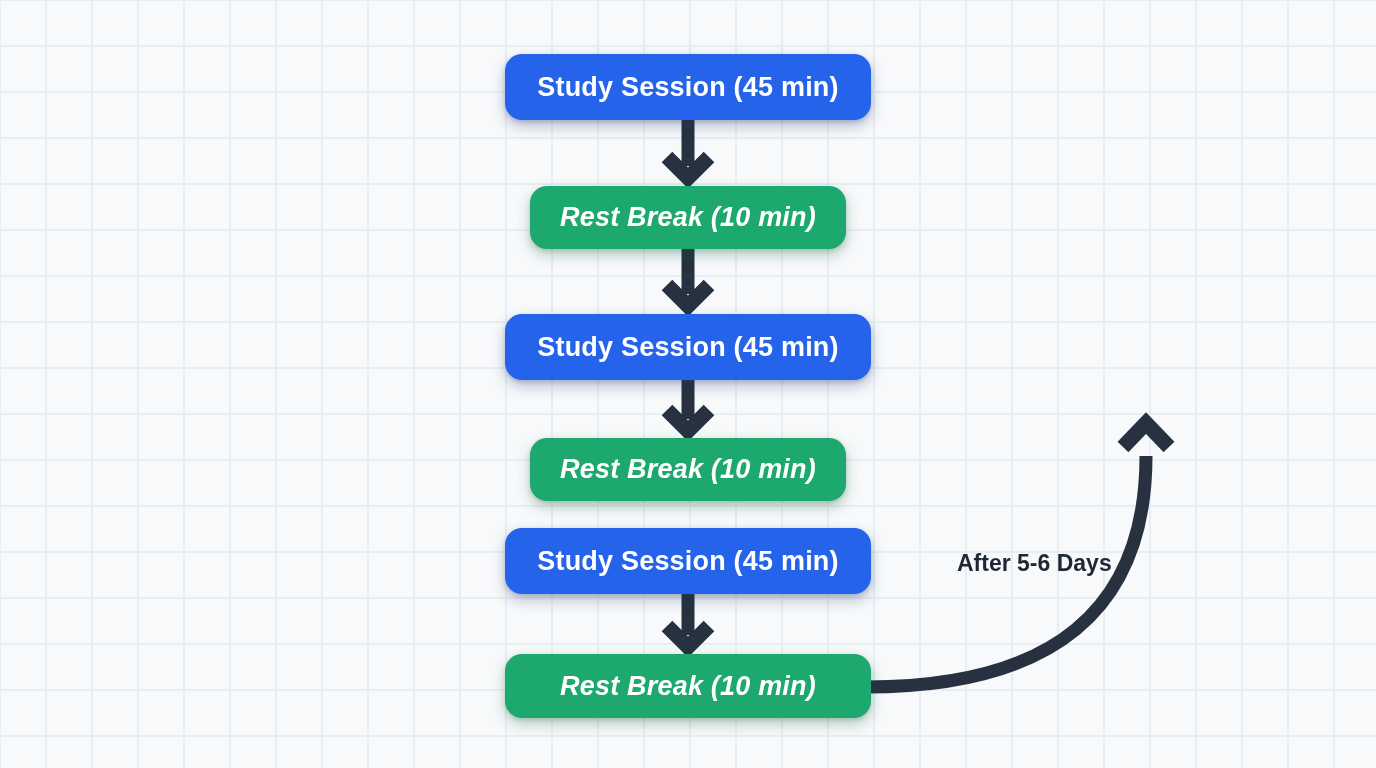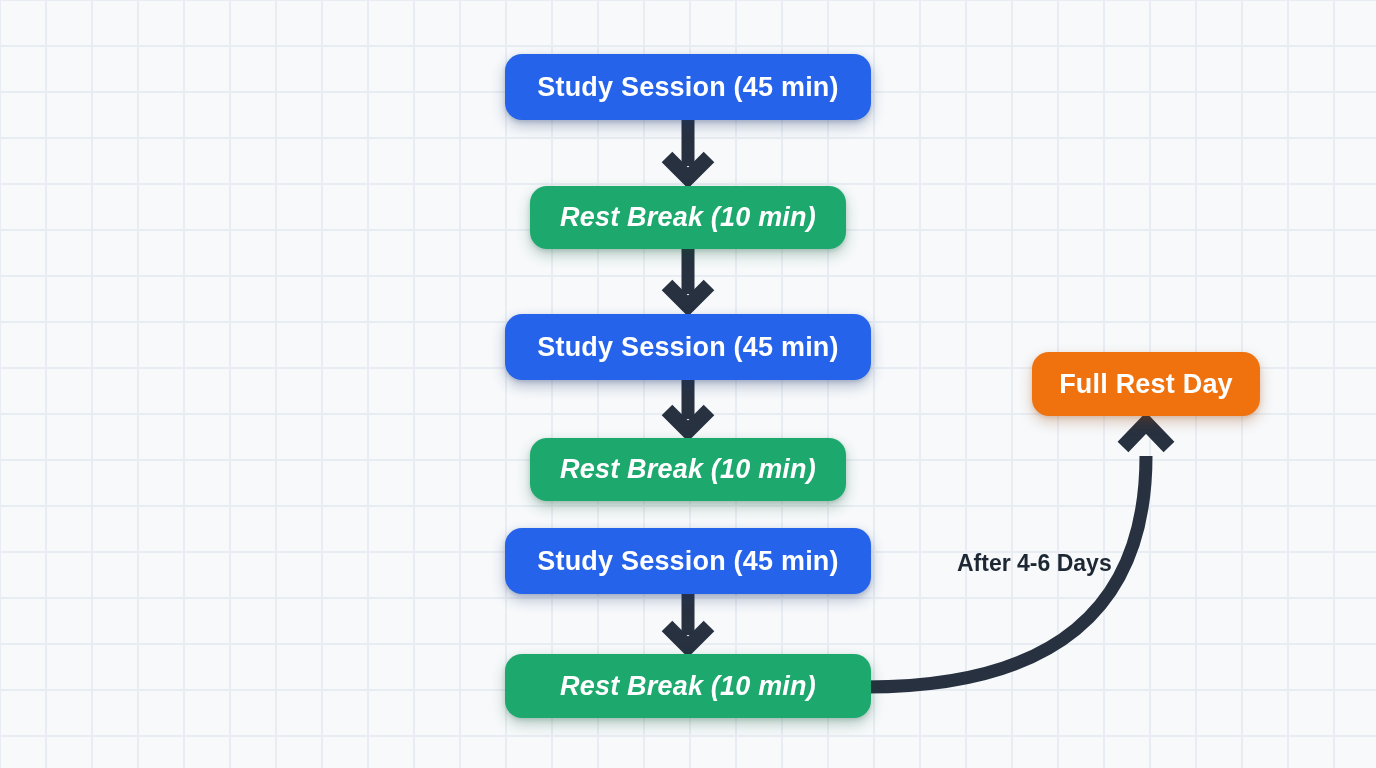--- a/index.html
+++ b/index.html
@@ -101,17 +101,16 @@
   <div class="node node-green" style="left:530px; top:186px; width:316px; height:63px;">Rest Break (10 min)</div>
 
   <div class="node node-blue" style="left:505px; top:314px; width:366px; height:66px;">Study Session (45 min)</div>
 
   <div class="node node-green" style="left:530px; top:438px; width:316px; height:63px;">Rest Break (10 min)</div>
 
   <div class="node node-blue" style="left:505px; top:528px; width:366px; height:66px;">Study Session (45 min)</div>
 
   <div class="node node-green" style="left:505px; top:654px; width:366px; height:64px;">Rest Break (10 min)</div>
 
-  <div class="node node-orange" style="left:1032px; top:352px; width:228px; height:64px;">Full Rest Day</div>
 
-  <div class="edge-label">After 4-6 Days</div>
+  <div class="edge-label">After 5-6 Days</div>
 
 </div>
 
 </body></html>

